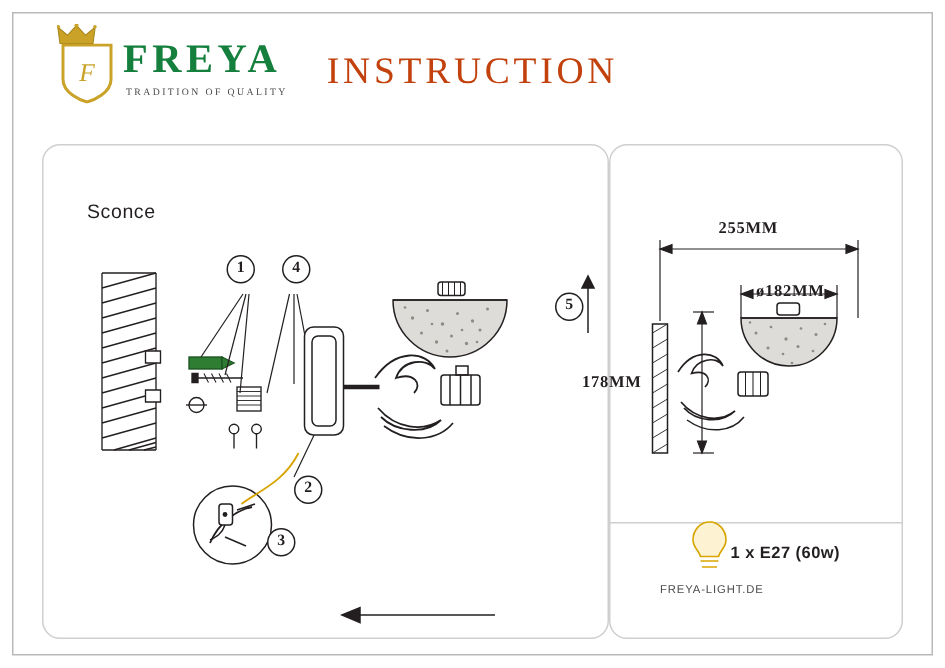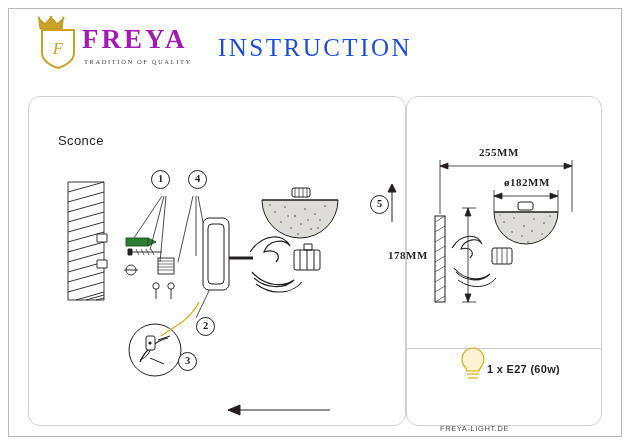--- a/index.html
+++ b/index.html
@@ -53,42 +53,42 @@
     height: 40px;
   }
   .brand-name {
     position: absolute;
     left: 60px;
     top: 12px;
     font-size: 27px;
     letter-spacing: 3px;
     font-weight: bold;
     font-family: "Liberation Serif", serif;
-    color: #a21caf;
+    color: #15803d;
     line-height: 1;
   }
   .brand-tag {
     position: absolute;
     left: 62px;
     top: 44px;
     font-size: 6.5px;
     letter-spacing: 1.6px;
     color: #4a4a4a;
     font-family: "Liberation Serif", serif;
   }
   .doc-title {
     position: absolute;
     left: 0;
     top: 34px;
     width: 630px;
     text-align: center;
     font-size: 25px;
     letter-spacing: 2.5px;
     font-family: "Liberation Serif", serif;
-    color: #1d4ed8;
+    color: #c2410c;
   }
 
   
   .frame-left {
     position: absolute;
     left: 28px;
     top: 96px;
     width: 378px;
     height: 330px;
     border: 1px solid #cfcfcf;
@@ -171,21 +171,20 @@
     letter-spacing: 0.3px;
     text-align: right;
   }
   .site {
     position: absolute;
     left: 440px;
     top: 388px;
     font-size: 7.5px;
     color: #4a4a4a;
     letter-spacing: 0.6px;
-    margin-top: 36px;
   }
 </style>
 </head>
 <body>
 
 <div class="page">
 
   <div class="page-border"></div>
 
   <div class="brand">
@@ -422,19 +421,19 @@
     </g>
   </svg>
 
   <div class="callout" style="left:151px; top:170px;">1</div>
   <div class="callout" style="left:188px; top:170px;">4</div>
   <div class="callout" style="left:196px; top:317px;">2</div>
   <div class="callout" style="left:178px; top:352px;">3</div>
   <div class="callout" style="left:370px; top:195px;">5</div>
 
   <div class="dim-text" style="left:479px; top:146px;">255MM</div>
-  <div class="dim-text" style="left:504px; top:176px;">ø182MM</div>
+  <div class="dim-text" style="left:504px; top:188px;">ø182MM</div>
   <div class="dim-text" style="left:388px; top:249px;">178MM</div>
 
   <div class="lamp-spec">1 x E27 (60w)</div>
   <div class="site">FREYA-LIGHT.DE</div>
 
 </div>
 
 </body></html>

